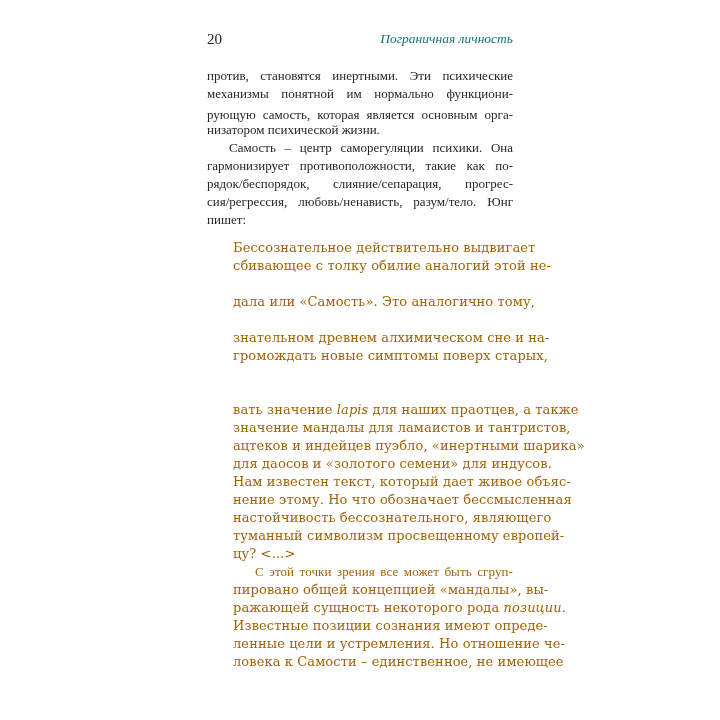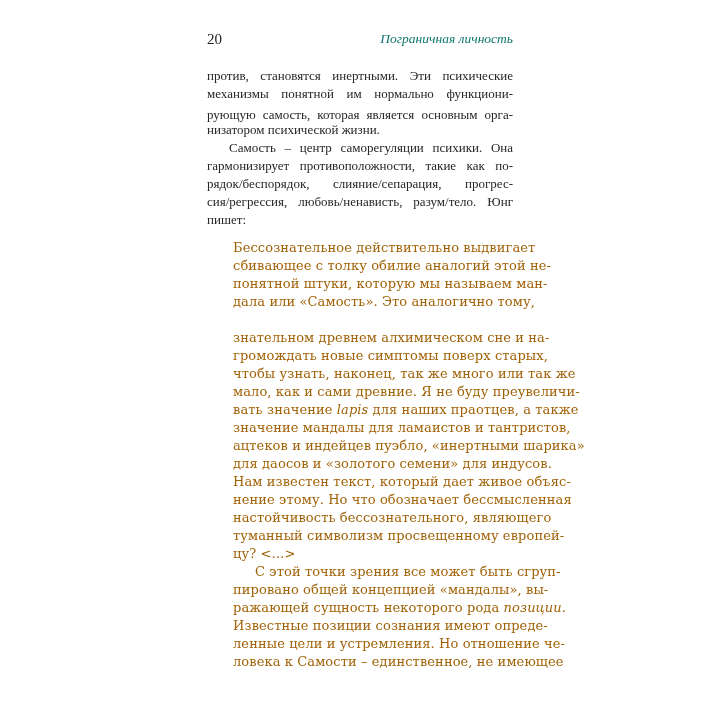--- a/index.html
+++ b/index.html
@@ -7,21 +7,21 @@
          font-family:"DejaVu Serif","Liberation Serif",serif; color:#2a2a2a; }
   .page { position:absolute; left:0; top:0; width:720px; height:720px; }
   .header { position:absolute; left:207px; top:31px; width:306px; height:20px; }
   .page-num { position:absolute; left:0; top:0; font-family:"Liberation Serif",serif; font-size:15px; color:#222; }
   .running-title { position:absolute; right:0; top:0; font-family:"Liberation Serif",serif; font-style:italic; font-size:13.5px; color:#0f766e; }
   .line { position:absolute; white-space:nowrap; font-family:"Liberation Serif",serif; font-size:13px; color:#262626; line-height:18px; }
   .body-line { left:207px; width:306px; }
   .quote-line { left:233px; width:280px; font-family:"DejaVu Serif",serif; font-size:13px; color:#a16207; letter-spacing:0.1px; }
   .justify { text-align:justify; text-align-last:justify; }
   .indent { padding-left:22px; box-sizing:border-box; }
-  .quote-line.indent { padding-left:22px; }
+  .quote-line.indent { padding-left:22px;font-family:Liberation Serif, serif; }
   em { font-style:italic; }
 </style>
 </head>
 <body>
 
 <div class="page">
 
   <div class="header">
     <span class="page-num">20</span>
     <span class="running-title">Пограничная личность</span>
@@ -32,26 +32,23 @@
   <div class="line body-line justify" style="top:106px">рующую самость, которая является основным орга-</div>
   <div class="line body-line" style="top:121px">низатором психической жизни.</div>
   <div class="line body-line justify indent" style="top:139px">Самость – центр саморегуляции психики. Она</div>
   <div class="line body-line justify" style="top:157px">гармонизирует противоположности, такие как по-</div>
   <div class="line body-line justify" style="top:175px">рядок/беспорядок, слияние/сепарация, прогрес-</div>
   <div class="line body-line justify" style="top:193px">сия/регрессия, любовь/ненависть, разум/тело. Юнг</div>
   <div class="line body-line" style="top:211px">пишет:</div>
 
   <div class="line quote-line justify" style="top:239px">Бессознательное действительно выдвигает</div>
   <div class="line quote-line justify" style="top:257px">сбивающее с толку обилие аналогий этой не-</div>
-  <div class="line quote-line justify" style="top:275px">понятной штуки, которую мы называем ман-</div>
   <div class="line quote-line justify" style="top:293px">дала или «Самость». Это аналогично тому,</div>
   <div class="line quote-line justify" style="top:329px">знательном древнем алхимическом сне и на-</div>
   <div class="line quote-line justify" style="top:347px">громождать новые симптомы поверх старых,</div>
-  <div class="line quote-line justify" style="top:365px">чтобы узнать, наконец, так же много или так же</div>
-  <div class="line quote-line justify" style="top:383px">мало, как и сами древние. Я не буду преувеличи-</div>
   <div class="line quote-line justify" style="top:401px"><span>вать значение </span><em>lapis</em><span> для наших праотцев, а также</span></div>
   <div class="line quote-line justify" style="top:419px">значение мандалы для ламаистов и тантристов,</div>
   <div class="line quote-line justify" style="top:437px">ацтеков и индейцев пуэбло, «инертными шарика»</div>
   <div class="line quote-line justify" style="top:455px">для даосов и «золотого семени» для индусов.</div>
   <div class="line quote-line justify" style="top:473px">Нам известен текст, который дает живое объяс-</div>
   <div class="line quote-line justify" style="top:491px">нение этому. Но что обозначает бессмысленная</div>
   <div class="line quote-line justify" style="top:509px">настойчивость бессознательного, являющего</div>
   <div class="line quote-line justify" style="top:527px">туманный символизм просвещенному европей-</div>
   <div class="line quote-line" style="top:545px">цу? &lt;…&gt;</div>
   <div class="line quote-line justify indent" style="top:563px">С этой точки зрения все может быть сгруп-</div>

